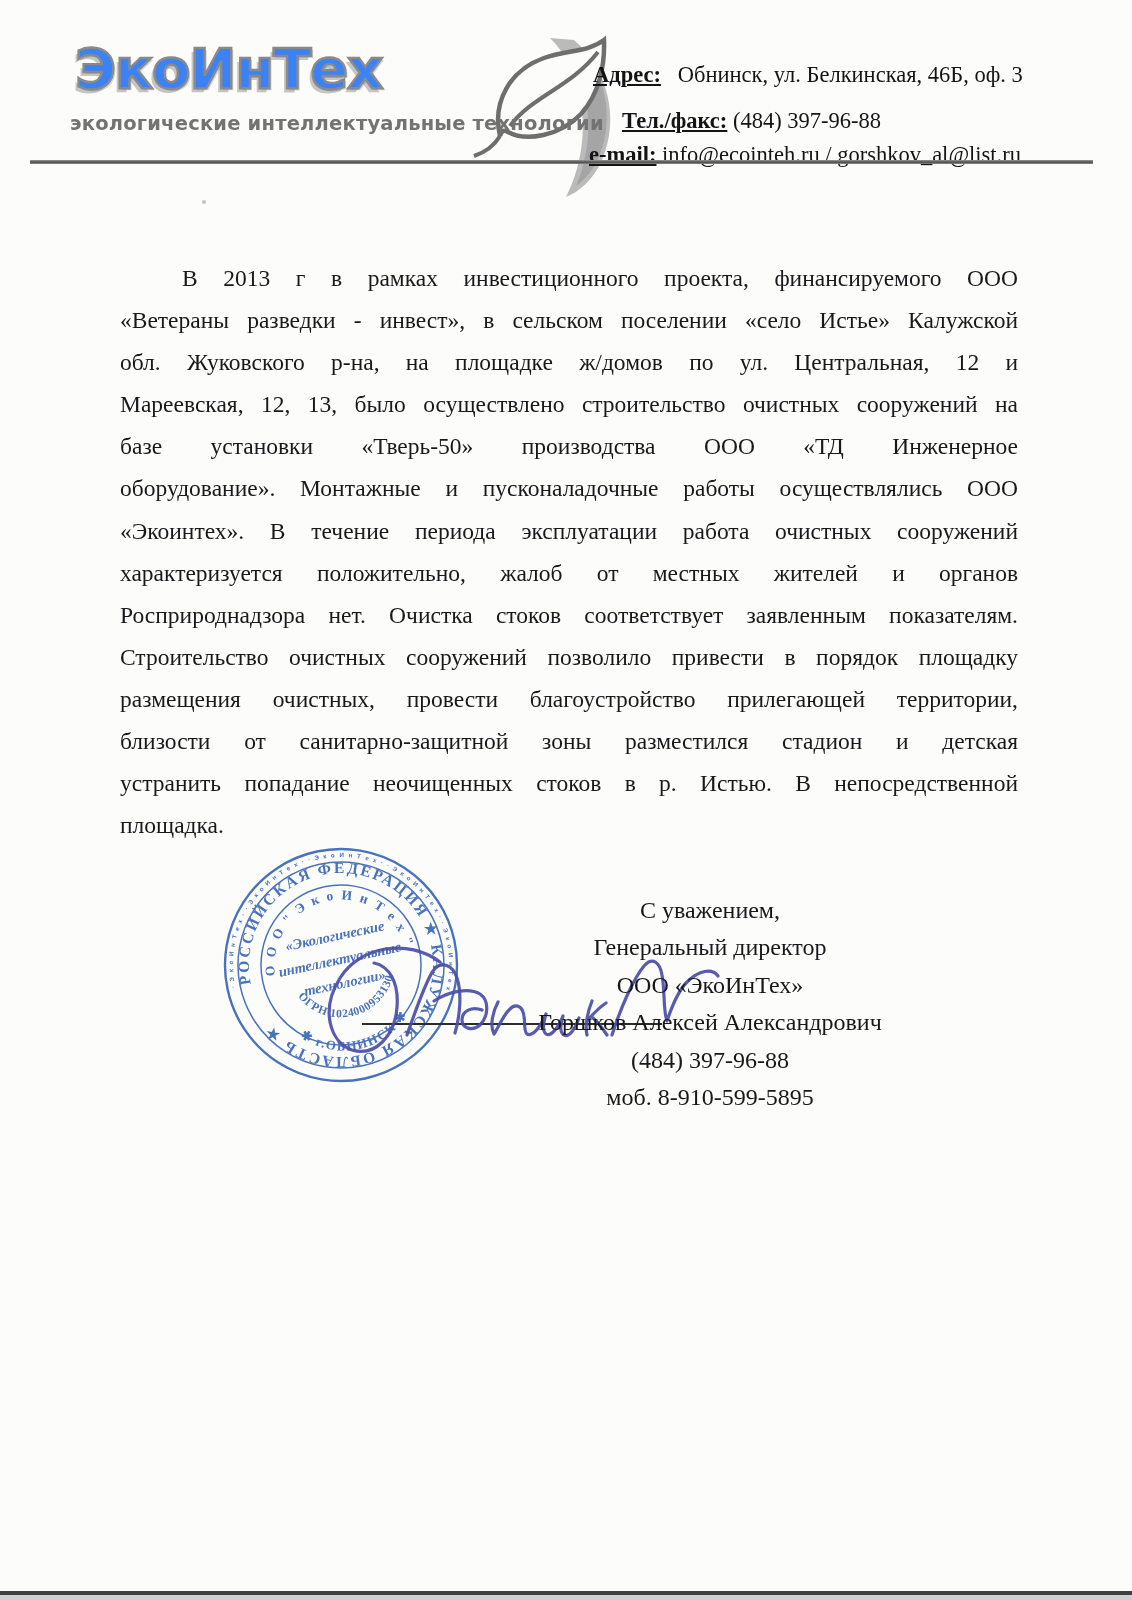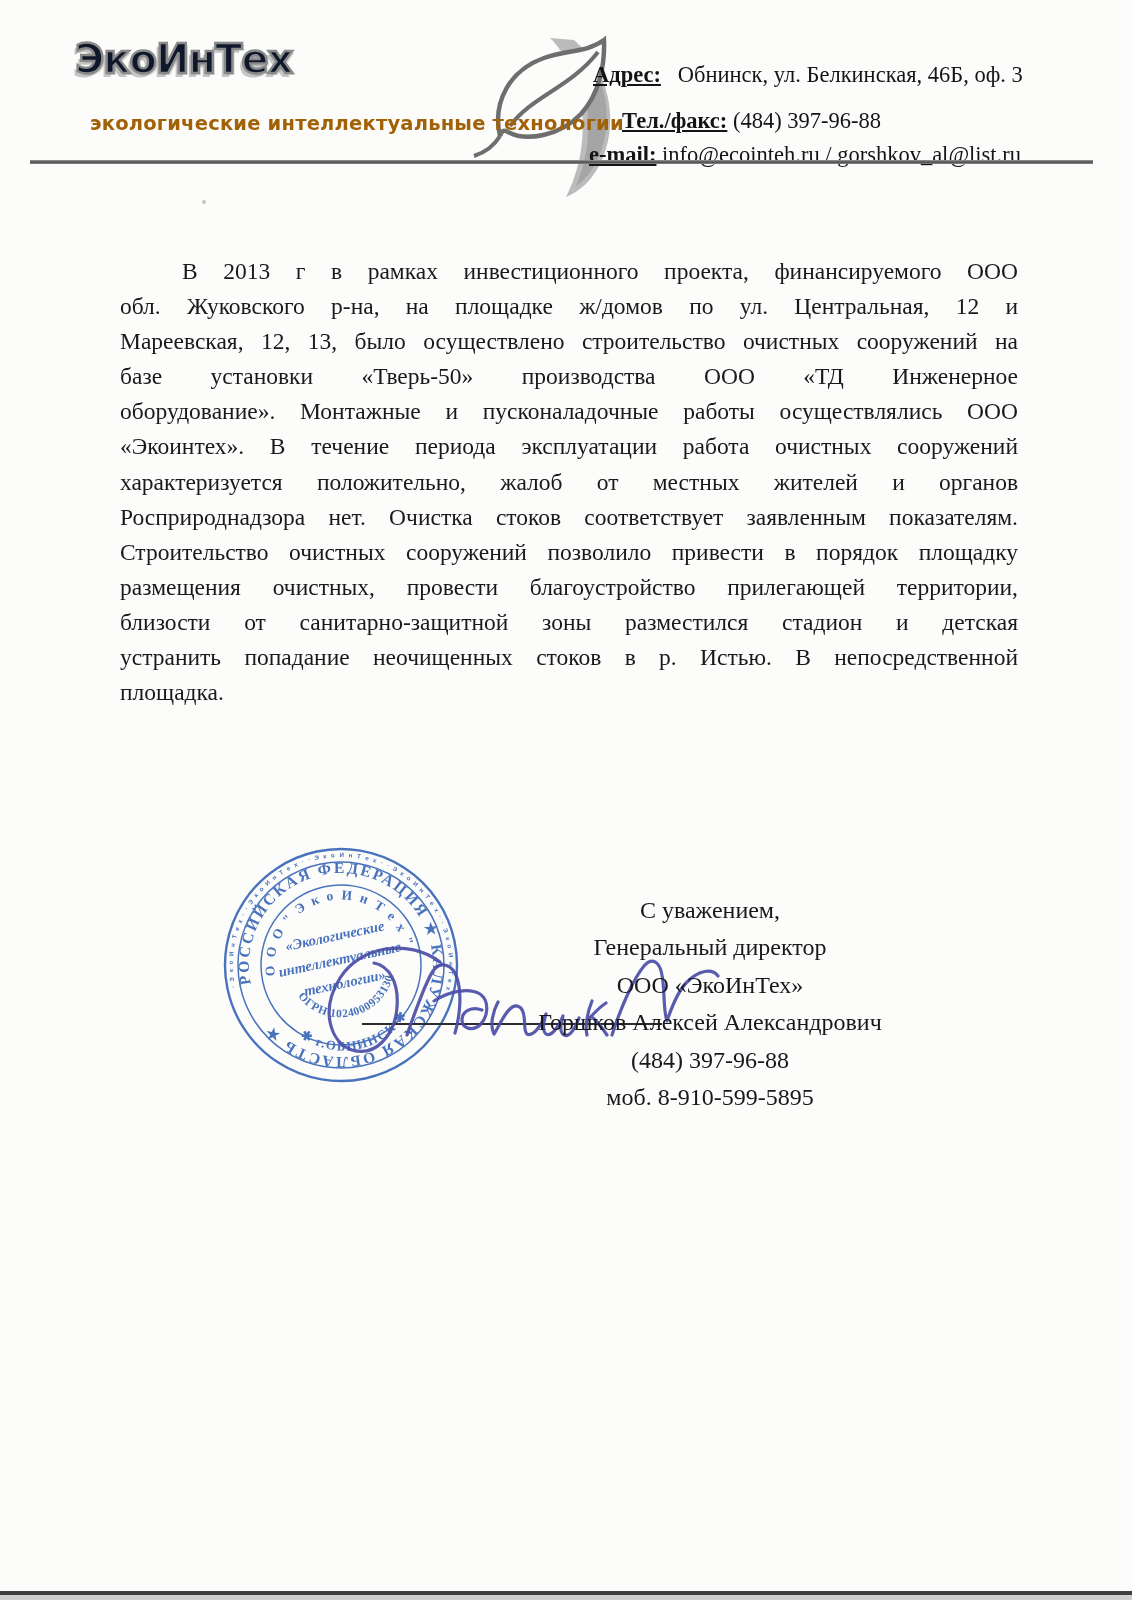--- a/index.html
+++ b/index.html
@@ -13,32 +13,32 @@
     font-family: "Liberation Serif", serif;
     color: #1d1d1f;
   }
 
   
   .logo-wrap { position: absolute; left: 70px; top: 30px; width: 500px; height: 120px; }
   .logo-text {
     position: absolute; left: 5px; top: 6px;
     font-family: "DejaVu Sans", sans-serif;
     font-weight: 700;
-    font-size: 40px;
+    font-size: 56px;
     letter-spacing: -1px;
-    color: #0f172a;
+    color: #3b82f6;
     -webkit-text-stroke: 2.4px #8a8a8a;
     text-shadow: -3px 4px 0 rgba(130,130,130,0.45), 2px 2px 0 rgba(170,170,170,0.5);
   }
   .logo-tagline {
-    position: absolute; left: 20px; top: 82px;
+    position: absolute; left: 0; top: 82px;
     font-family: "DejaVu Sans", sans-serif;
     font-weight: 700;
     font-size: 19.5px;
-    color: #a16207;
+    color: #737373;
     letter-spacing: 0.2px;
     white-space: nowrap;
   }
   .logo-leaf { position: absolute; left: 352px; top: -12px; }
 
   .contact-block {
     position: absolute; left: 585px; top: 58px; width: 470px;
     font-size: 22.5px; line-height: 34px; color: #141416;
   }
   .contact-line { white-space: nowrap; }
@@ -50,21 +50,21 @@
   .rule {
     position: absolute; left: 30px; top: 160px; width: 1063px; height: 4px;
     background: linear-gradient(to bottom, #9a9a9a, #4c4c4c 55%, #8d8d8d);
   }
 
   
   .body-text {
     position: absolute; left: 120px; top: 254px; width: 898px;
     font-size: 23.5px; line-height: 35.1px; color: #19191c;
   }
-  .body-line { text-align: justify; text-align-last: justify; }
+  .body-line { text-align: justify; text-align-last: justify; margin-top: 7px; }
   .body-line.first { padding-left: 62px; }
   .body-line.last { text-align-last: left; }
 
   
   .stamp { position: absolute; left: 216px; top: 840px; opacity: 0.92; }
   .stamp text { fill: #3a67b7; }
   .stamp .ring { fill: none; stroke: #3a67b7; }
 
   
   .sign-line {
@@ -116,20 +116,21 @@
     <div class="contact-line l3">
       <span class="contact-label">e-mail:</span>
       <span>info@ecointeh.ru / gorshkov_al@list.ru</span>
     </div>
   </div>
 
   <div class="rule"></div>
 
   <div class="body-text">
       <div class="body-line first">В 2013 г в рамках инвестиционного проекта, финансируемого ООО</div>
+      <div class="body-line">«Ветераны разведки - инвест», в сельском поселении «село Истье» Калужской</div>
       <div class="body-line">обл. Жуковского р-на, на площадке ж/домов по ул. Центральная, 12 и</div>
       <div class="body-line">Мареевская, 12, 13, было осуществлено строительство очистных сооружений на</div>
       <div class="body-line">базе установки «Тверь-50» производства ООО «ТД Инженерное</div>
       <div class="body-line">оборудование». Монтажные и пусконаладочные работы осуществлялись ООО</div>
       <div class="body-line">«Экоинтех». В течение периода эксплуатации работа очистных сооружений</div>
       <div class="body-line">характеризуется положительно, жалоб от местных жителей и органов</div>
       <div class="body-line">Росприроднадзора нет. Очистка стоков соответствует заявленным показателям.</div>
       <div class="body-line">Строительство очистных сооружений позволило привести в порядок площадку</div>
       <div class="body-line">размещения очистных, провести благоустройство прилегающей территории,</div>
       <div class="body-line">близости от санитарно-защитной зоны разместился стадион и детская</div>

